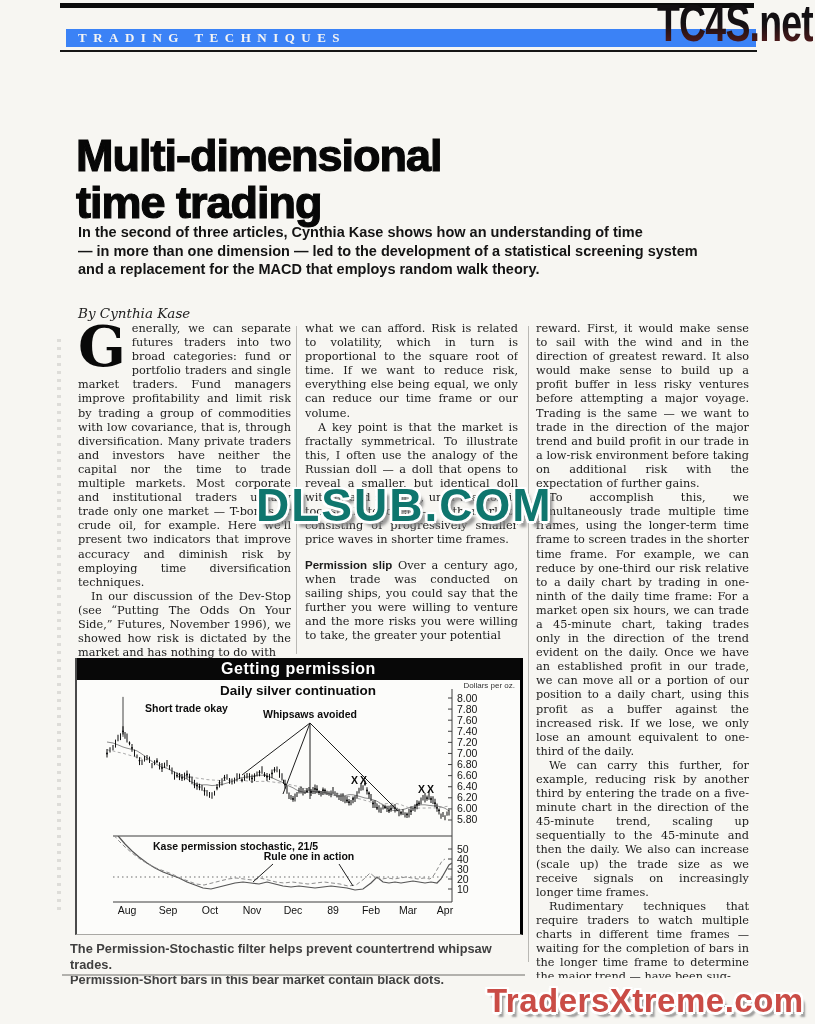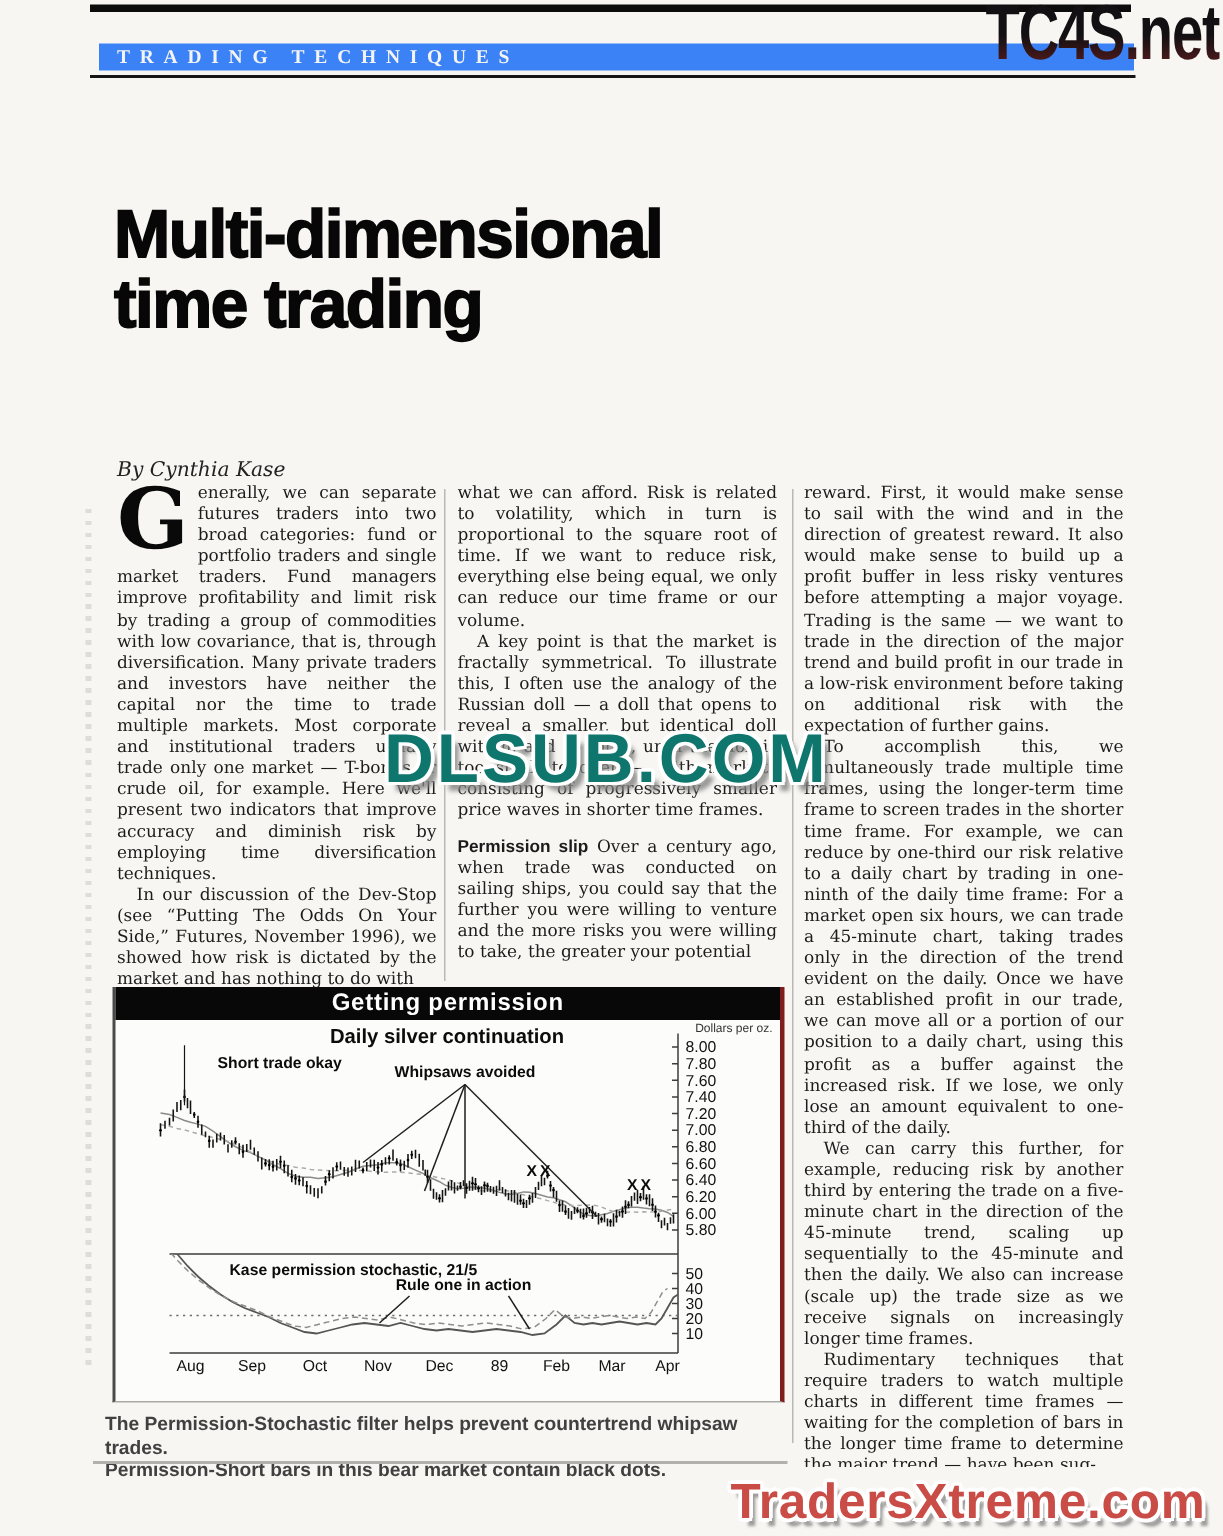--- a/index.html
+++ b/index.html
@@ -50,21 +50,21 @@
   .dropcap{float:left;font-family:"DejaVu Serif",serif;font-weight:bold;font-size:56px;
         line-height:44px;height:54px;padding:2px 6px 0 0;color:#090909;}
   .vrule{position:absolute;width:1px;background:#b9b8b4;}
   #vrule1{left:296px;top:326px;height:328px;}
   #vrule2{left:528px;top:326px;height:636px;}
   .edge-tex{position:absolute;left:57px;top:335px;width:4px;height:575px;opacity:.55;
         background:repeating-linear-gradient(0deg,#c9c8c4 0 3px,#f7f6f2 3px 8px);}
 
   
   #figure{position:absolute;left:75px;top:658px;width:443px;height:276px;background:#fcfcfa;
-        border-left:2px solid #4a4a4a;border-right:3px solid #7f1d1d;border-bottom:1px solid #a9a8a4;}
+        border-left:2px solid #4a4a4a;border-right:3px solid #000000;border-bottom:1px solid #a9a8a4;}
   #fig-titlebar{position:absolute;left:0;top:0;width:100%;height:22px;background:#080808;}
   #fig-titlebar span{display:block;text-align:center;line-height:22px;color:#fff;
         font-family:"Liberation Sans",sans-serif;font-weight:bold;font-size:16px;letter-spacing:.5px;}
   #chart-svg{position:absolute;left:0;top:22px;}
   .c-sub{font:bold 13.5px "Liberation Sans",sans-serif;fill:#0c0c0c;}
   .c-unit{font:8px "Liberation Sans",sans-serif;fill:#333;}
   .c-tick{font:10.5px "Liberation Sans",sans-serif;fill:#111;}
   .c-ann{font:bold 10.5px "Liberation Sans",sans-serif;fill:#0c0c0c;}
   .ax{stroke:#3d3d3d;stroke-width:1;}
   .ma1{fill:none;stroke:#8b8b8b;stroke-width:1;}
@@ -87,20 +87,21 @@
 <div id="page">
 
   <div class="top-rule"></div>
   <div class="section-bar">
     <span>TRADING TECHNIQUES</span>
   </div>
   <div class="sub-rule"></div>
   <div class="wm" id="wm-tc4s">TC4S.net</div>
 
   <div id="headline">Multi-dimensional<br>time trading</div>
+  <div id="standfirst">In the second of three articles, Cynthia Kase shows how an understanding of time<br>— in more than one dimension — led to the development of a statistical screening system<br>and a replacement for the MACD that employs random walk theory.</div>
   <div id="byline">By Cynthia Kase</div>
 
   <div class="edge-tex"></div>
   <div class="col" id="col1">
       <p><span class="dropcap">G</span>enerally, we can separate futures traders into two broad categories: fund or portfolio traders and single market traders. Fund managers improve profitability and limit risk by trading a group of commodities with low covariance, that is, through diversification. Many private traders and investors have neither the capital nor the time to trade multiple markets. Most corporate and institutional traders usually trade only one market — T-bonds or crude oil, for example. Here we'll present two indicators that improve accuracy and diminish risk by employing time diversification techniques.</p>
       <p class="indent">In our discussion of the Dev-Stop (see “Putting The Odds On Your Side,” Futures, November 1996), we showed how risk is dictated by the market and has nothing to do with</p>
     </div>
   <div class="vrule" id="vrule1"></div>
   <div class="col" id="col2">
       <p>what we can afford. Risk is related to volatility, which in turn is proportional to the square root of time. If we want to reduce risk, everything else being equal, we only can reduce our time frame or our volume.</p>

